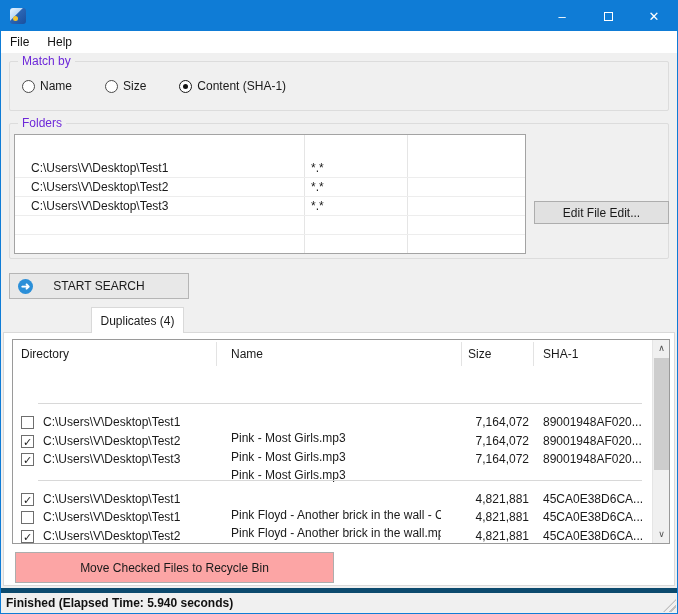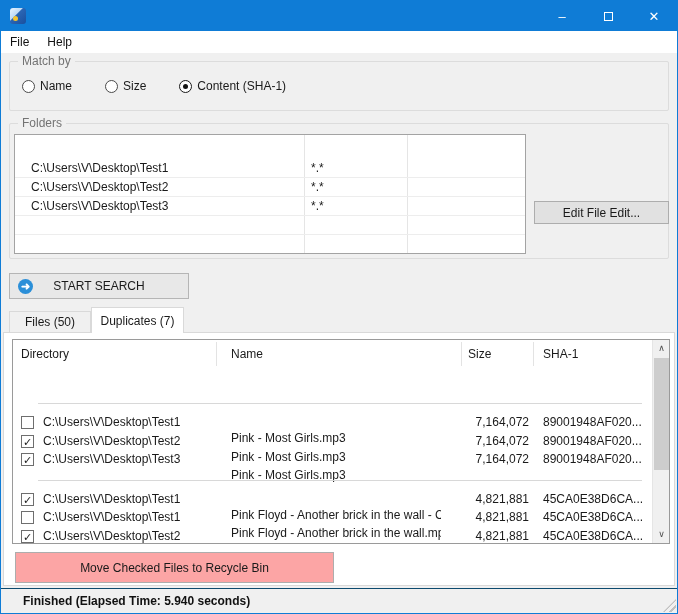--- a/index.html
+++ b/index.html
@@ -12,21 +12,21 @@
   .title-text{font-size:12px;white-space:nowrap;}
   .win-controls{margin-left:auto;display:flex;height:30px;}
   .win-btn{width:46px;height:30px;display:flex;align-items:center;justify-content:center;font-size:13px;color:#fff;}
   .max-glyph{width:9px;height:9px;border:1px solid #fff;display:block;}
   
   .menubar{position:absolute;left:0;top:30px;right:0;height:22px;background:#fff;display:flex;align-items:center;font-size:12px;color:#111;}
   .menu-item{padding:0 9px;height:22px;display:flex;align-items:center;}
   
   .client{position:absolute;left:0;top:52px;right:0;height:536px;background:#f0f0f0;}
   .groupbox{position:absolute;border:1px solid #dcdcdc;border-radius:2px;}
-  .groupbox .legend{position:absolute;top:-8px;left:8px;background:#f0f0f0;padding:0 4px;font-size:12px;color:#737373;}
+  .groupbox .legend{position:absolute;top:-8px;left:8px;background:#f0f0f0;padding:0 4px;font-size:12px;color:#6d28d9;}
   .gb-match{left:8px;top:8px;width:660px;height:50px;}
   .gb-folders{left:8px;top:70px;width:660px;height:136px;}
   .radio-row{position:absolute;left:12px;top:17px;display:flex;}
   .radio-opt{display:flex;align-items:center;margin-right:33px;cursor:default;}
   .radio{width:13px;height:13px;border:1px solid #4a4a4a;border-radius:50%;background:#fff;margin-right:5px;position:relative;flex:0 0 auto;}
   .radio.sel{border-color:#1a1a1a;}
   .radio.sel::after{content:"";position:absolute;left:3px;top:3px;width:5px;height:5px;border-radius:50%;background:#141414;}
   .rlabel{font-size:12px;color:#1a1a1a;}
   
   .folders-table{position:absolute;left:13px;top:81px;width:512px;height:120px;background:#fff;border:1px solid #a3a3a3;overflow:hidden;}
@@ -64,21 +64,21 @@
   .cell-sha{position:absolute;left:530px;top:1px;white-space:nowrap;}
   
   .vscroll{position:absolute;right:0;top:0;bottom:0;width:17px;background:#f0f0f0;border-left:1px solid #e5e5e5;}
   .sb-btn{position:absolute;left:0;width:17px;height:17px;color:#505050;font-size:9px;text-align:center;line-height:17px;}
   .sb-up{top:0;}
   .sb-down{bottom:0;}
   .sb-thumb{position:absolute;left:1px;top:18px;width:15px;height:112px;background:#cdcdcd;}
   
   .btn-move{left:11px;top:219px;width:319px;height:31px;background:#fca5a5;border:1px solid #adadad;}
   
-  .statusbar{position:absolute;left:0;right:0;bottom:0;height:25px;background:#f0f0f0;border-top:1px solid #0c4a6e;display:flex;align-items:center;padding-left:17px;}
+  .statusbar{position:absolute;left:0;right:0;bottom:0;height:25px;background:#f0f0f0;border-top:5px solid #0c4a6e;display:flex;align-items:center;}
   .status-text{font-size:12px;font-weight:bold;color:#111;padding-left:5px;}
   .grip{position:absolute;right:1px;bottom:1px;width:13px;height:13px;background:repeating-linear-gradient(135deg,transparent 0 3px,#c0c0c0 3px 5px);clip-path:polygon(100% 0,100% 100%,0 100%);}
 </style>
 </head>
 <body>
 
 <div class="window">
 
   <div class="titlebar">
     <span class="app-icon"></span>
@@ -151,22 +151,21 @@
         </div>
     </div>
 
     <div class="btn btn-mask">Edit File Edit...</div>
 
     <div class="btn btn-start">
       <span class="start-ico">➜</span>
       <span>START SEARCH</span>
     </div>
 
-    <div class="tab tab-inactive">Files (50)</div>
-    <div class="tab tab-active">Duplicates (7)</div>
+    <div class="tab tab-active">Duplicates (4)</div>
 
     <div class="tab-panel">
       <div class="listview">
         <div class="lv-head">
           <span class="h" style="left:8px">Directory</span>
           <span class="h" style="left:218px">Name</span>
           <span class="h" style="left:455px">Size</span>
           <span class="h" style="left:530px">SHA-1</span>
           <span class="lv-vline" style="left:203px"></span>
           <span class="lv-vline" style="left:448px"></span>

